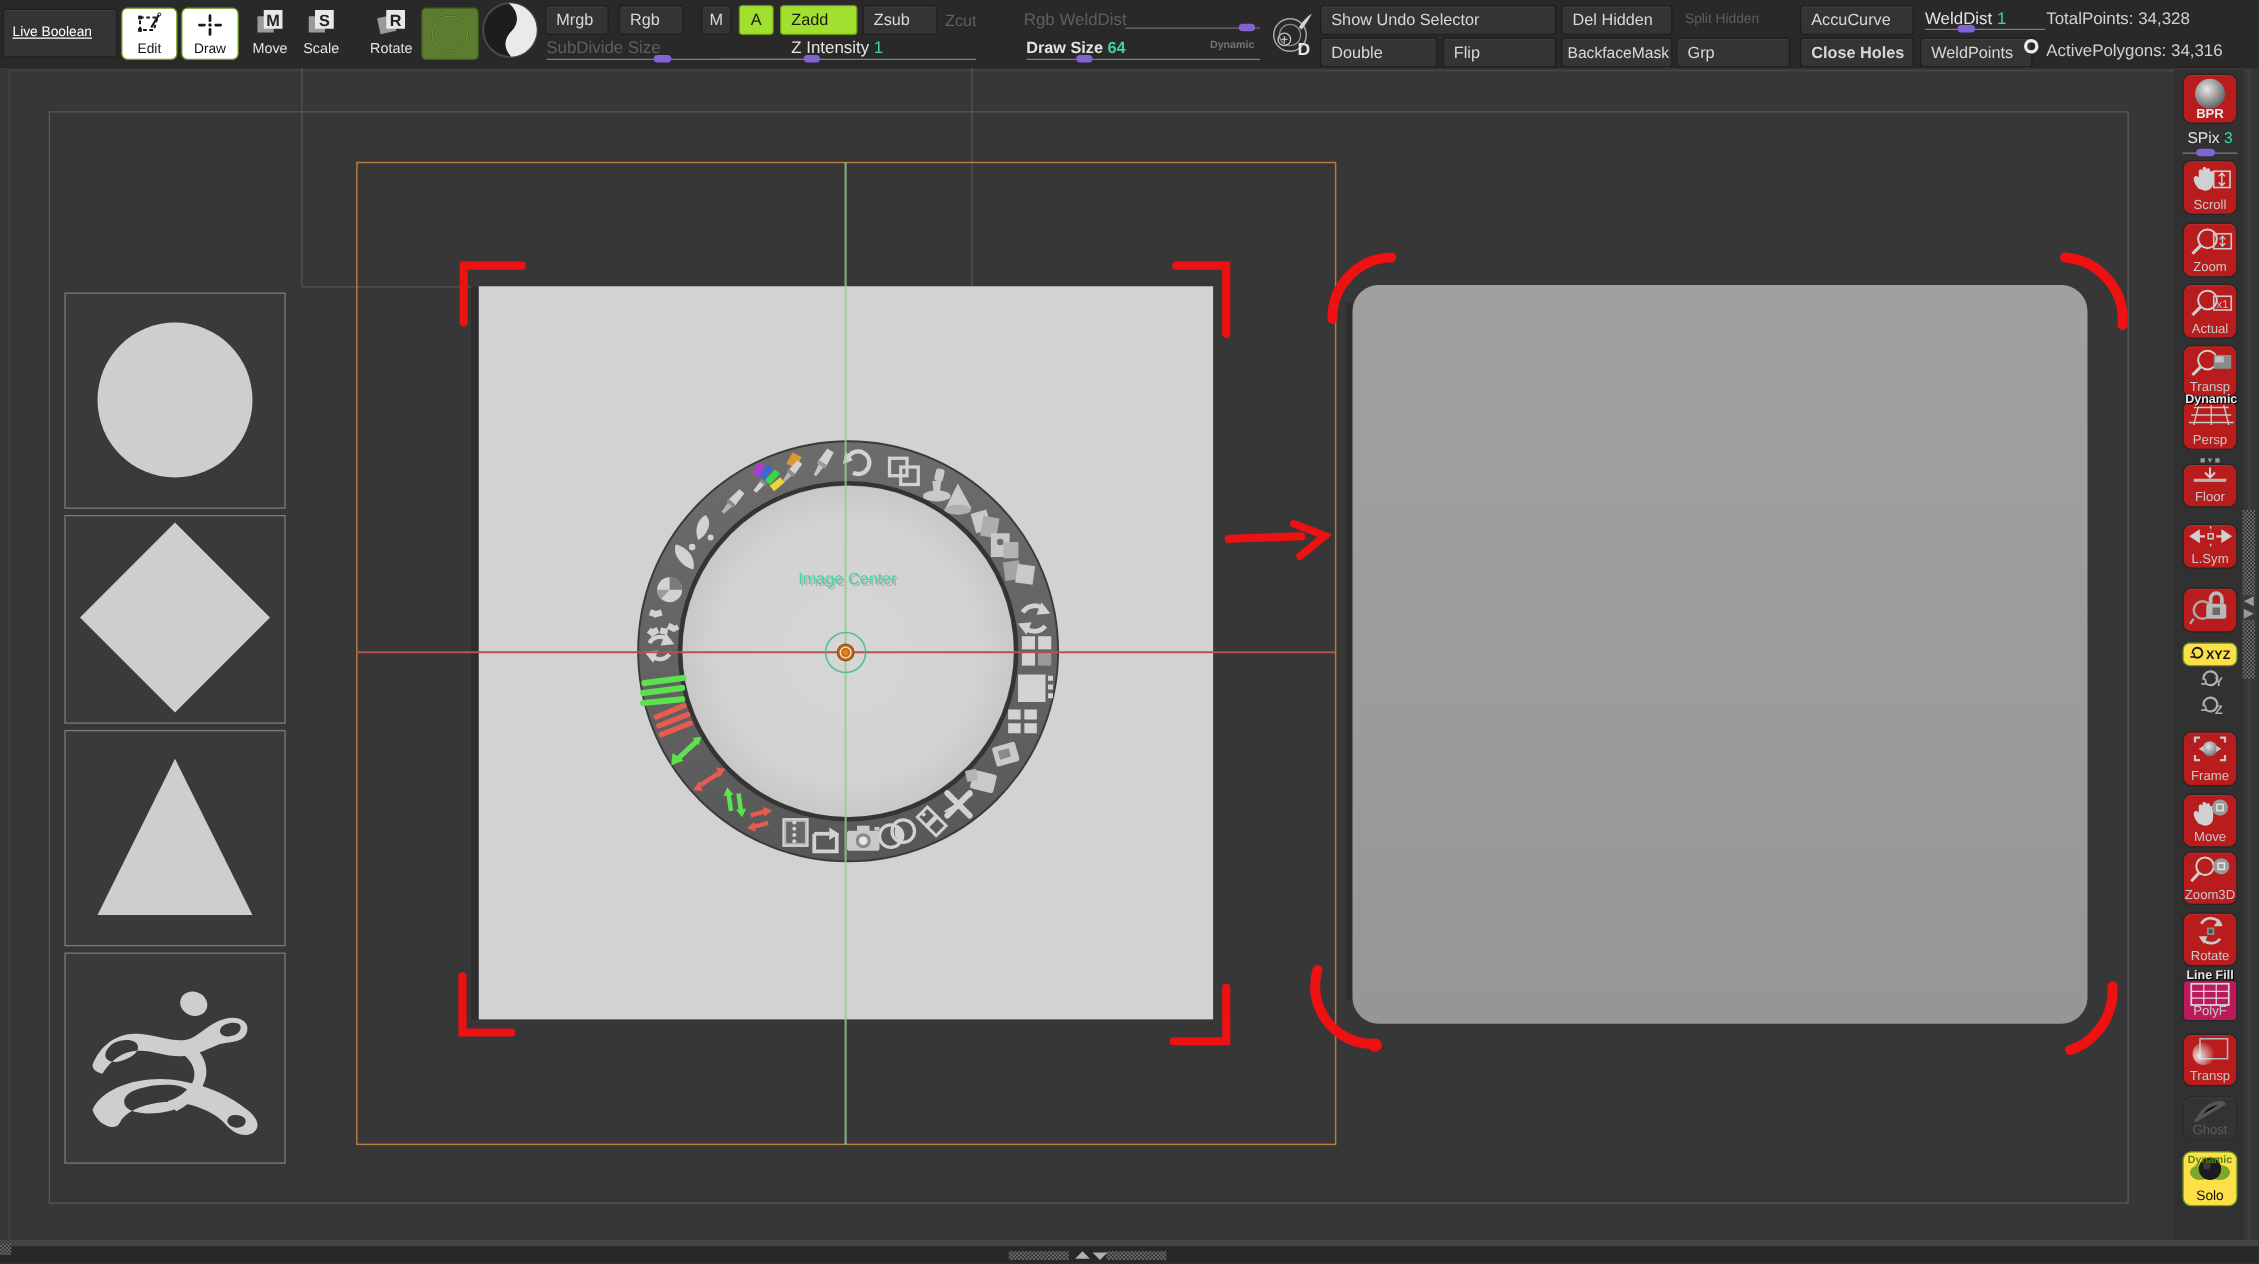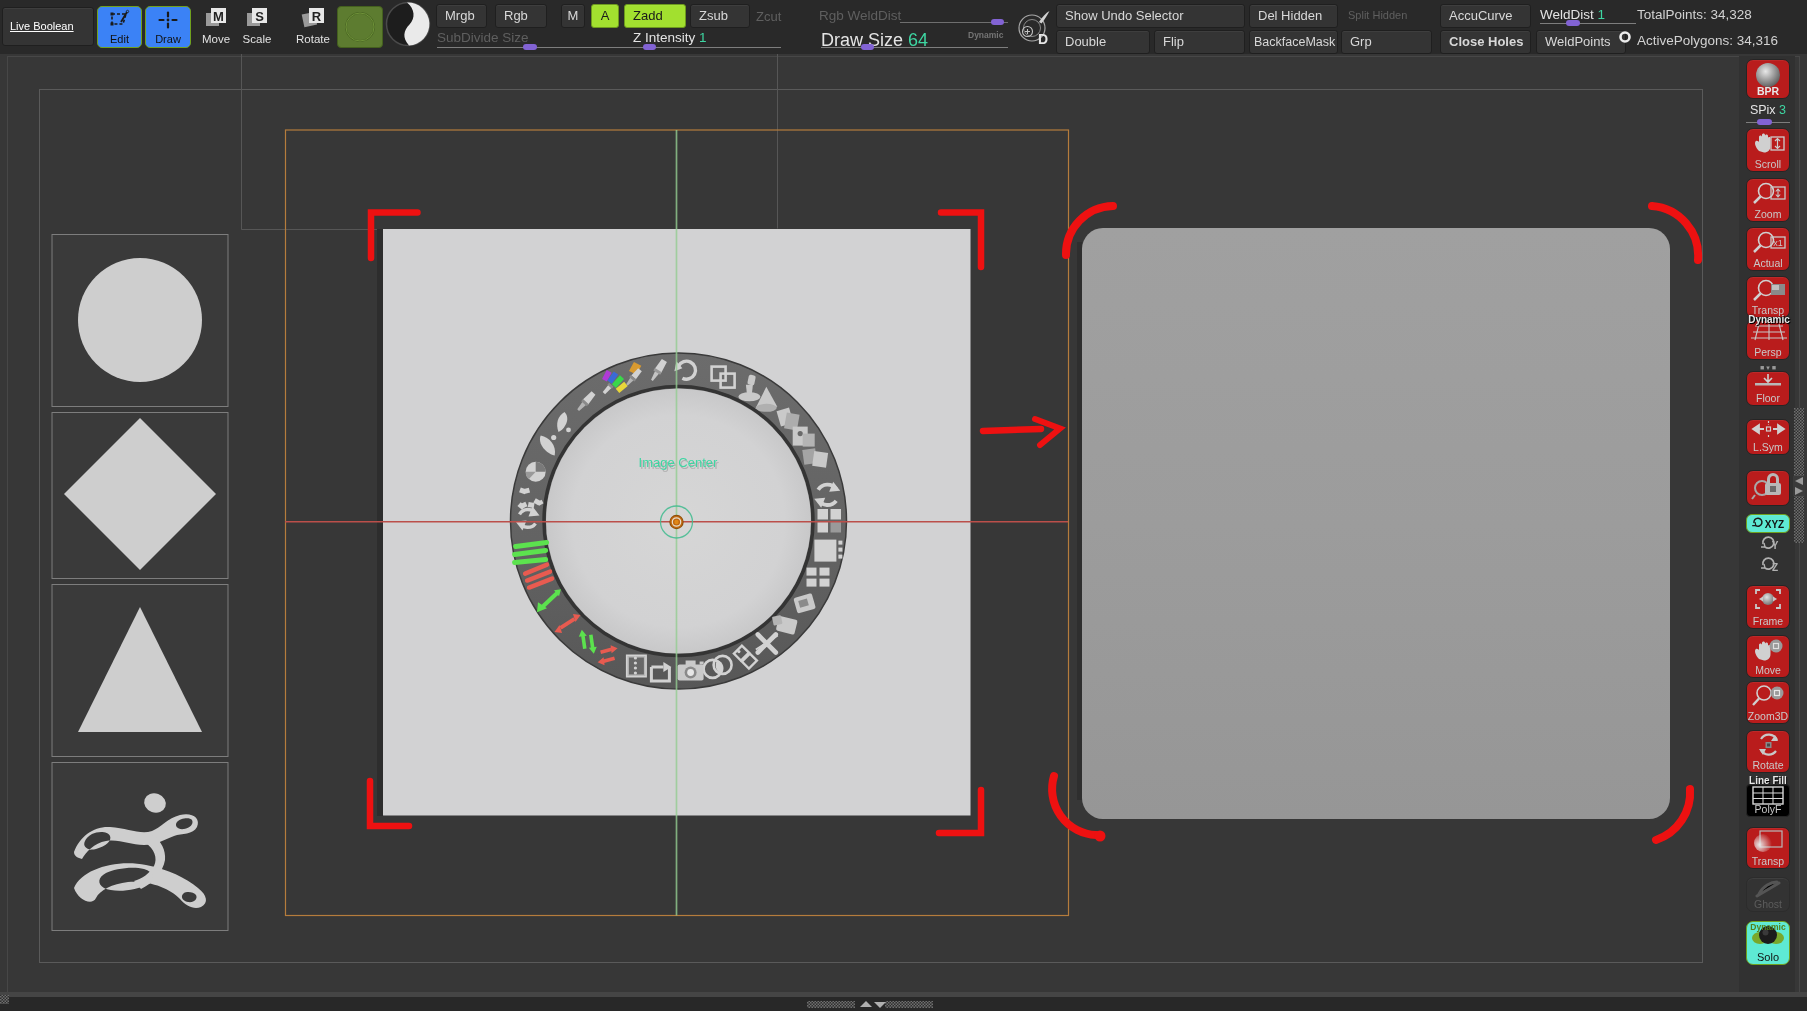--- a/index.html
+++ b/index.html
@@ -6,33 +6,33 @@
   #app{position:relative;width:1807px;height:1011px;overflow:hidden;
        font-family:"Liberation Sans",sans-serif;background:#373737;}
   .abs{position:absolute;}
   
   #toolbar{position:absolute;left:0;top:0;width:1807px;height:54px;background:#292929;
            border-bottom:1px solid #181818;}
   .tbtn{position:absolute;background:#343434;border:1px solid #1f1f1f;border-radius:3px;
         color:#d8d8d8;font-size:13px;line-height:22px;padding:0 8px;box-sizing:border-box;
         box-shadow:inset 0 1px 0 rgba(255,255,255,.05);white-space:nowrap;overflow:hidden;}
   .green{background:#a2e02f;color:#1a1a1a;border:1px solid #6d9a1d;}
-  .gtool{position:absolute;border-radius:5px;background:#3b82f6;border:1px solid #70a01e;
+  .gtool{position:absolute;border-radius:5px;background:#ffffff;border:1px solid #70a01e;
          color:#111;text-align:center;font-size:11px;}
   .glabel{position:absolute;bottom:2px;width:100%;text-align:center;color:#111;font-size:11px;}
   .mlabel{position:absolute;color:#e2e2e2;font-size:11.5px;text-align:center;}
   .gray{color:#5f5f5f;}
   .teal{color:#3ed6a2;}
   .stats{position:absolute;color:#d2d2d2;font-size:13.5px;white-space:nowrap;}
   
   .sbtn{position:absolute;left:1746px;width:44px;background:#b91c1c;border:1px solid #252525;
         border-radius:7px;box-sizing:border-box;box-shadow:inset 0 1px 0 rgba(255,255,255,.06);}
   .sbtn .lab{position:absolute;bottom:1px;width:100%;text-align:center;color:#c9c9c9;font-size:10.5px;}
   .sbtn .labgray{position:absolute;bottom:1px;width:100%;text-align:center;color:#5c5c5c;font-size:10.5px;}
-  .sgreen{background:#5eead4;border:1px solid #70a01e;}
+  .sgreen{background:#fde047;border:1px solid #70a01e;}
   .sgreen .lab{color:#111;}
 </style>
 </head>
 <body>
 <div id="app">
   <div id="toolbar">
     <div class="tbtn" style="left:2px;top:7px;width:92px;height:39px;font-size:11px;line-height:37px;color:#ffffff;padding:0 0 0 7px;text-decoration:underline;">Live Boolean</div>
 
     <div class="gtool" style="left:97px;top:6px;width:43px;height:40px;">
       <svg width="26" height="24" style="margin-top:1px">
@@ -100,21 +100,21 @@
     <div class="tbtn" style="left:690px;top:4px;width:60px;height:24px;">Zsub</div>
     <div class="abs gray" style="left:756px;top:9px;font-size:13px;">Zcut</div>
     <div class="abs gray" style="left:819px;top:8px;font-size:13.5px;">Rgb WeldDist</div>
 
     <div class="abs gray" style="left:437px;top:30px;font-size:13.5px;">SubDivide Size</div>
     <div class="abs" style="left:437px;top:47px;width:223px;height:1px;background:#7d7d7d;"></div>
     <div class="abs" style="left:523px;top:44px;width:14px;height:6px;background:#8263d4;border-radius:3px;"></div>
     <div class="abs" style="left:633px;top:30px;font-size:13.5px;color:#e4e4e4;">Z Intensity <span class="teal">1</span></div>
     <div class="abs" style="left:574px;top:47px;width:207px;height:1px;background:#7d7d7d;"></div>
     <div class="abs" style="left:643px;top:44px;width:13px;height:6px;background:#8263d4;border-radius:3px;"></div>
-    <div class="abs" style="left:821px;top:30px;font-size:18px;color:#e4e4e4;">Draw Size <span class="teal">64</span></div>
+    <div class="abs" style="left:821px;top:30px;font-size:13px;color:#e4e4e4;font-weight:bold;">Draw Size <span class="teal">64</span></div>
     <div class="abs" style="left:821px;top:47px;width:187px;height:1px;background:#7d7d7d;"></div>
     <div class="abs" style="left:861px;top:44px;width:13px;height:6px;background:#8263d4;border-radius:3px;"></div>
     <div class="abs" style="left:900px;top:22px;width:108px;height:1px;background:#6e6e6e;"></div>
     <div class="abs" style="left:991px;top:19px;width:13px;height:6px;background:#8263d4;border-radius:3px;"></div>
     <div class="abs" style="left:968px;top:30px;font-size:8.5px;font-weight:bold;color:#747474;">Dynamic</div>
 
     <svg class="abs" width="40" height="48" style="left:1014px;top:3px">
       <circle cx="18" cy="25" r="13" fill="none" stroke="#a8a8a8" stroke-width="1.2"></circle>
       <circle cx="18" cy="25" r="8.5" fill="none" stroke="#8a8a8a" stroke-width="1"></circle>
       <circle cx="13.5" cy="28.5" r="5" fill="none" stroke="#c2c2c2" stroke-width="1.1"></circle>
@@ -626,21 +626,21 @@
     <div class="sbtn" style="top:730px;height:43px;">
       <svg width="42" height="27">
           <path d="M14 8 A9 9 0 0 1 30 9 M29 20 A9 9 0 0 1 14 19" stroke="#c8c8c8" stroke-width="2.2" fill="none"></path>
           <path d="M28 4 L31 10 L24 10 Z M16 24 L12 18 L19 18 Z" fill="#c8c8c8"></path>
           <rect x="18.5" y="11" width="6" height="6" fill="#8a8a8a"></rect>
           <rect x="20" y="12.5" width="3" height="3" fill="#4a4a4a"></rect>
         </svg>
       <div class="lab">Rotate</div>
     </div>
     <div class="abs" style="left:1746px;top:775px;width:44px;text-align:center;font-size:10px;font-weight:bold;color:#e8e8e8;text-shadow:1px 1px 0 #000;">Line Fill</div>
-    <div class="sbtn" style="top:784px;height:33px;border-radius:4px;background:#000000;">
+    <div class="sbtn" style="top:784px;height:33px;border-radius:4px;background:#be185d;">
       <svg width="42" height="20" style="margin-top:1px">
           <g stroke="#d8d8d8" stroke-width="1">
             <rect x="6" y="1" width="30" height="17" fill="none" stroke-width="1.4"></rect>
             <path d="M16 1 L16 18 M26 1 L26 18 M6 7 L36 7 M6 12.5 L36 12.5" fill="none"></path>
           </g>
         </svg>
       <div class="lab">PolyF</div>
     </div>
     <div class="sbtn" style="top:827px;height:42px;">
       <svg width="42" height="26">

